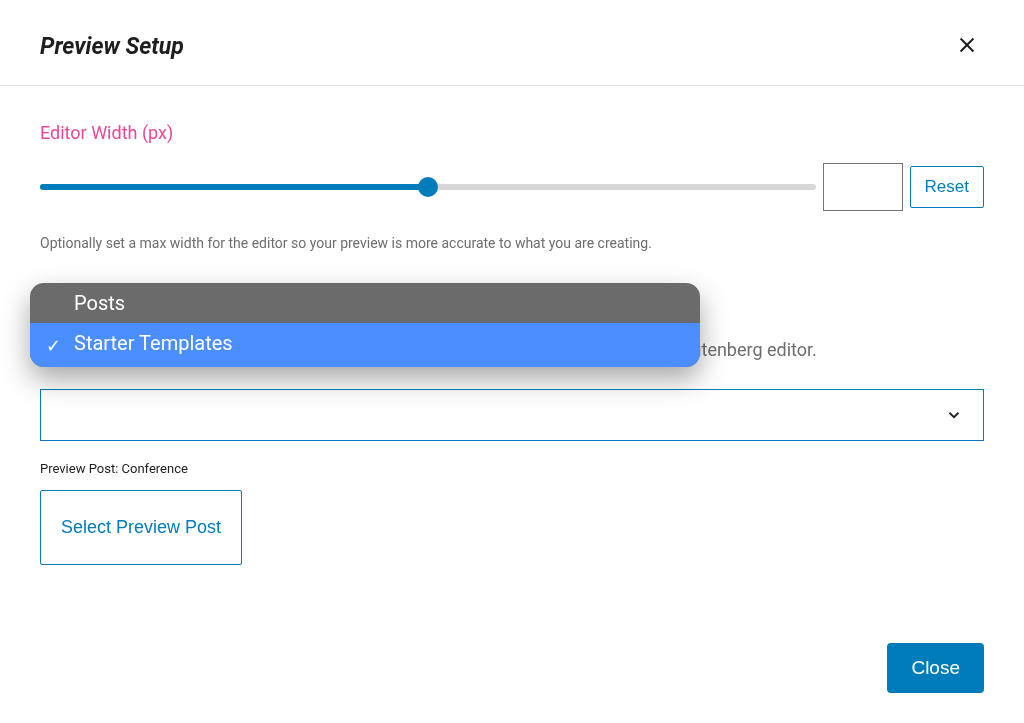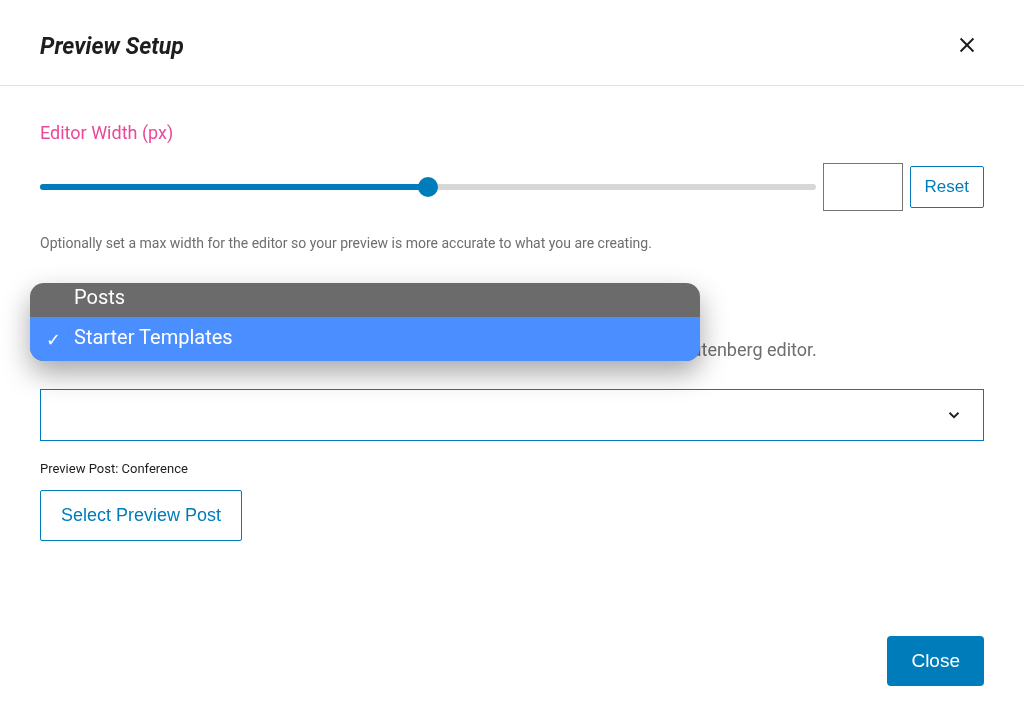--- a/index.html
+++ b/index.html
@@ -64,34 +64,34 @@
     .dropdown {
       position: absolute; top: -106px; left: -10px; width: 670px;
       background: #6b6b6b; border-radius: 14px;
       box-shadow: 0 12px 28px rgba(0,0,0,0.35);
       overflow: hidden; z-index: 10;
     }
     .dropdown-item {
       padding: 8px 20px 8px 44px; font-size: 20px; color: #fff; cursor: pointer;
       position: relative;
     }
-    .dropdown-item:first-child { padding-top: 2px; }
+    .dropdown-item:first-child { padding-top: 8px; }
     .dropdown-item:last-child { padding-bottom: 12px; }
     .dropdown-item.selected { background: #4b8eff; }
     .dropdown-item .check {
       position: absolute; left: 16px; top: 50%; transform: translateY(-50%);
       font-size: 18px;
     }
     .preview-label { font-size: 13px; color: #1e1e1e; margin-bottom: 14px; }
     .select-preview-btn {
       border: 1.5px solid #007cba; background: #fff; color: #007cba;
-      padding: 14px 20px; font-size: 18px; cursor: pointer; border-radius: 2px;
+      padding: 26px 20px; font-size: 18px; cursor: pointer; border-radius: 2px;
     }
     .footer {
-      position: absolute; bottom: 37px; right: 40px;
+      position: absolute; bottom: 30px; right: 40px;
     }
     .close-btn {
       background: #007cba; color: #fff; border: none;
       padding: 14px 24px; font-size: 19px; cursor: pointer; border-radius: 4px;
     }
   </style>
 </head>
 <body>
 
 <div class="modal">

